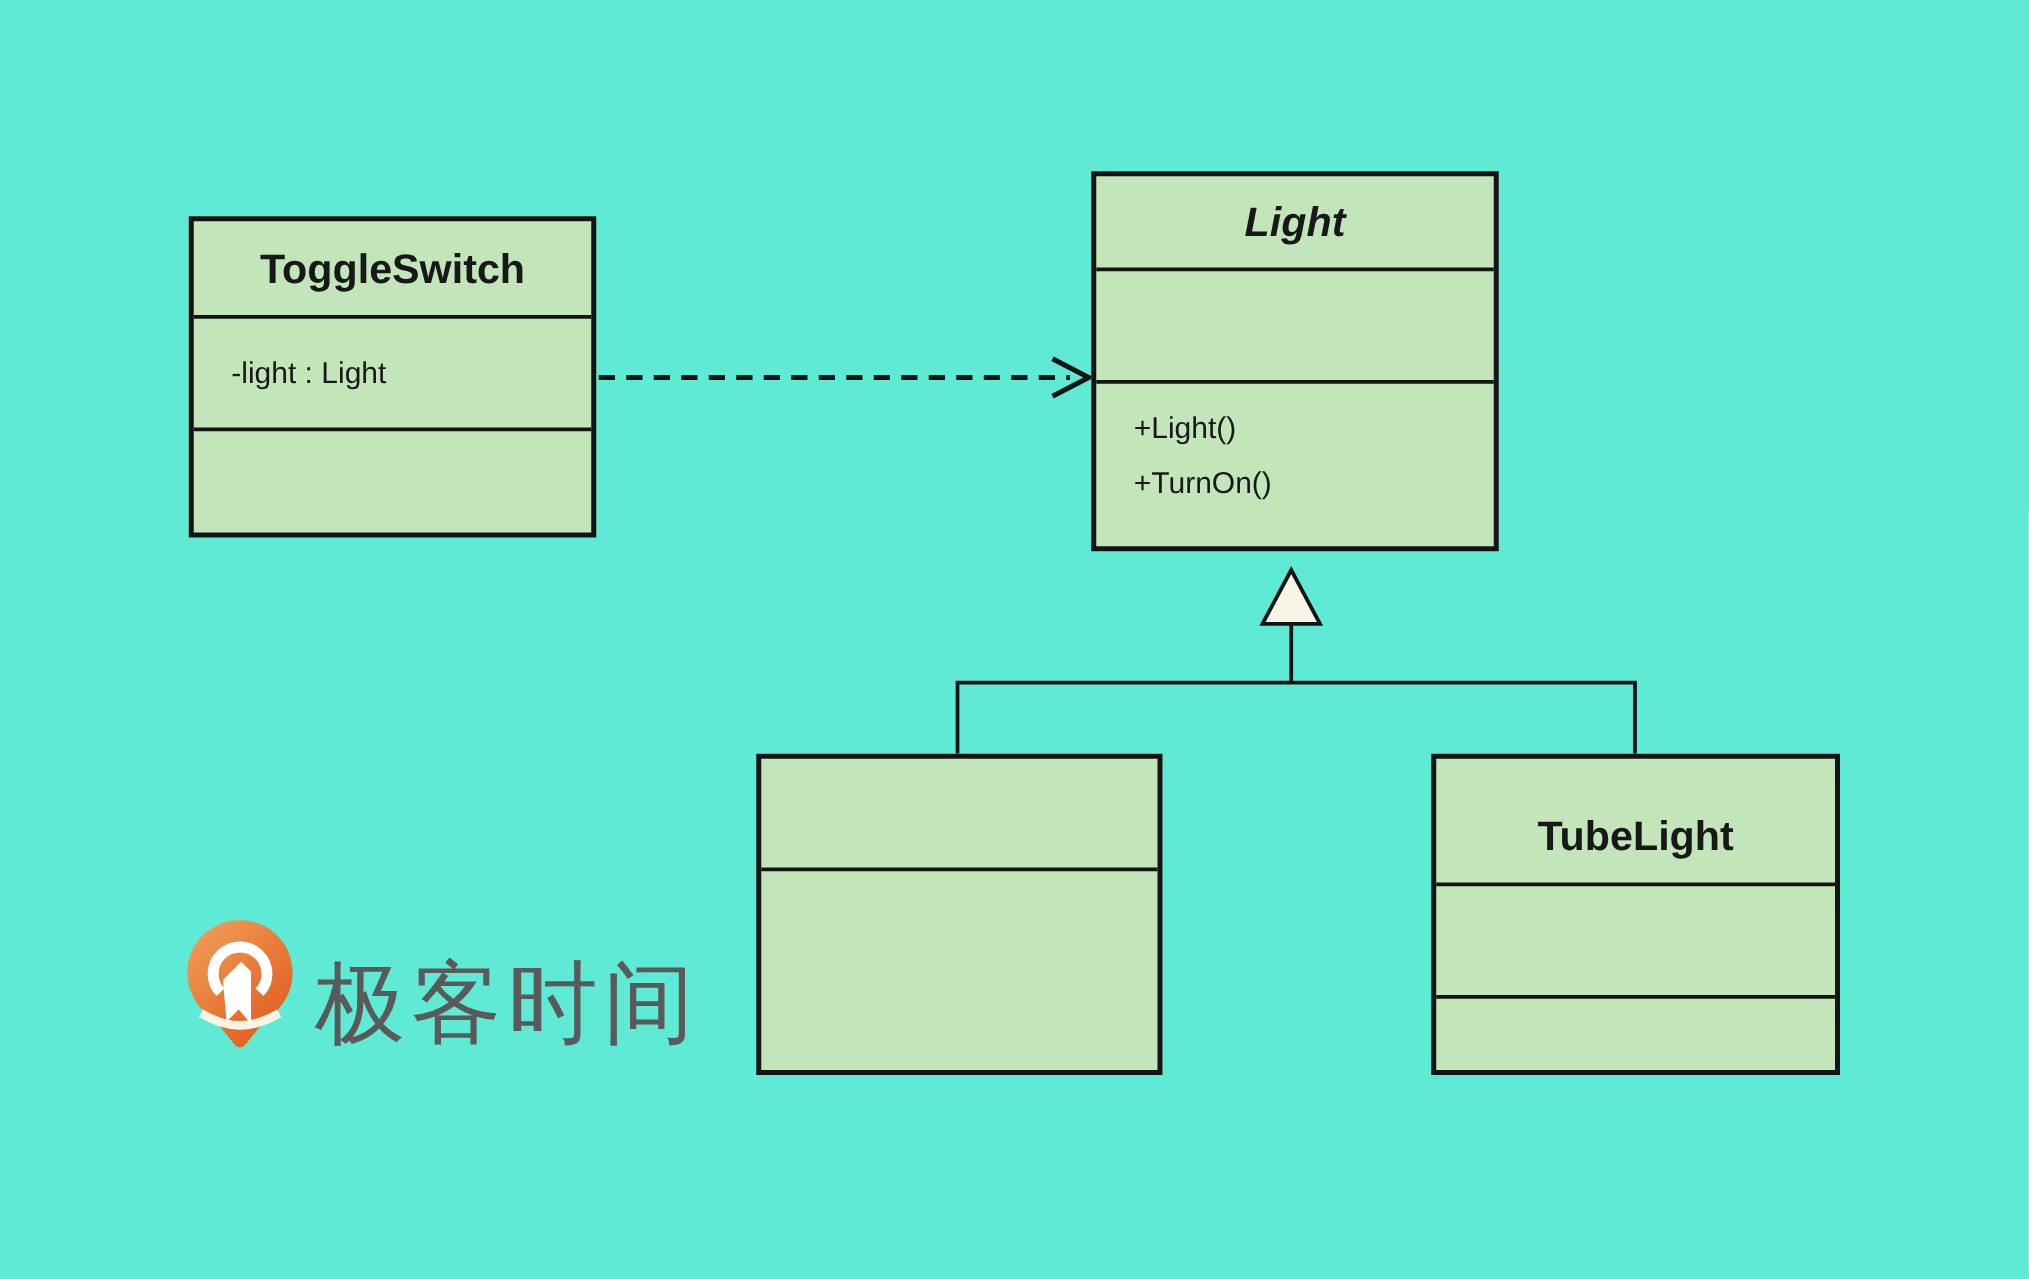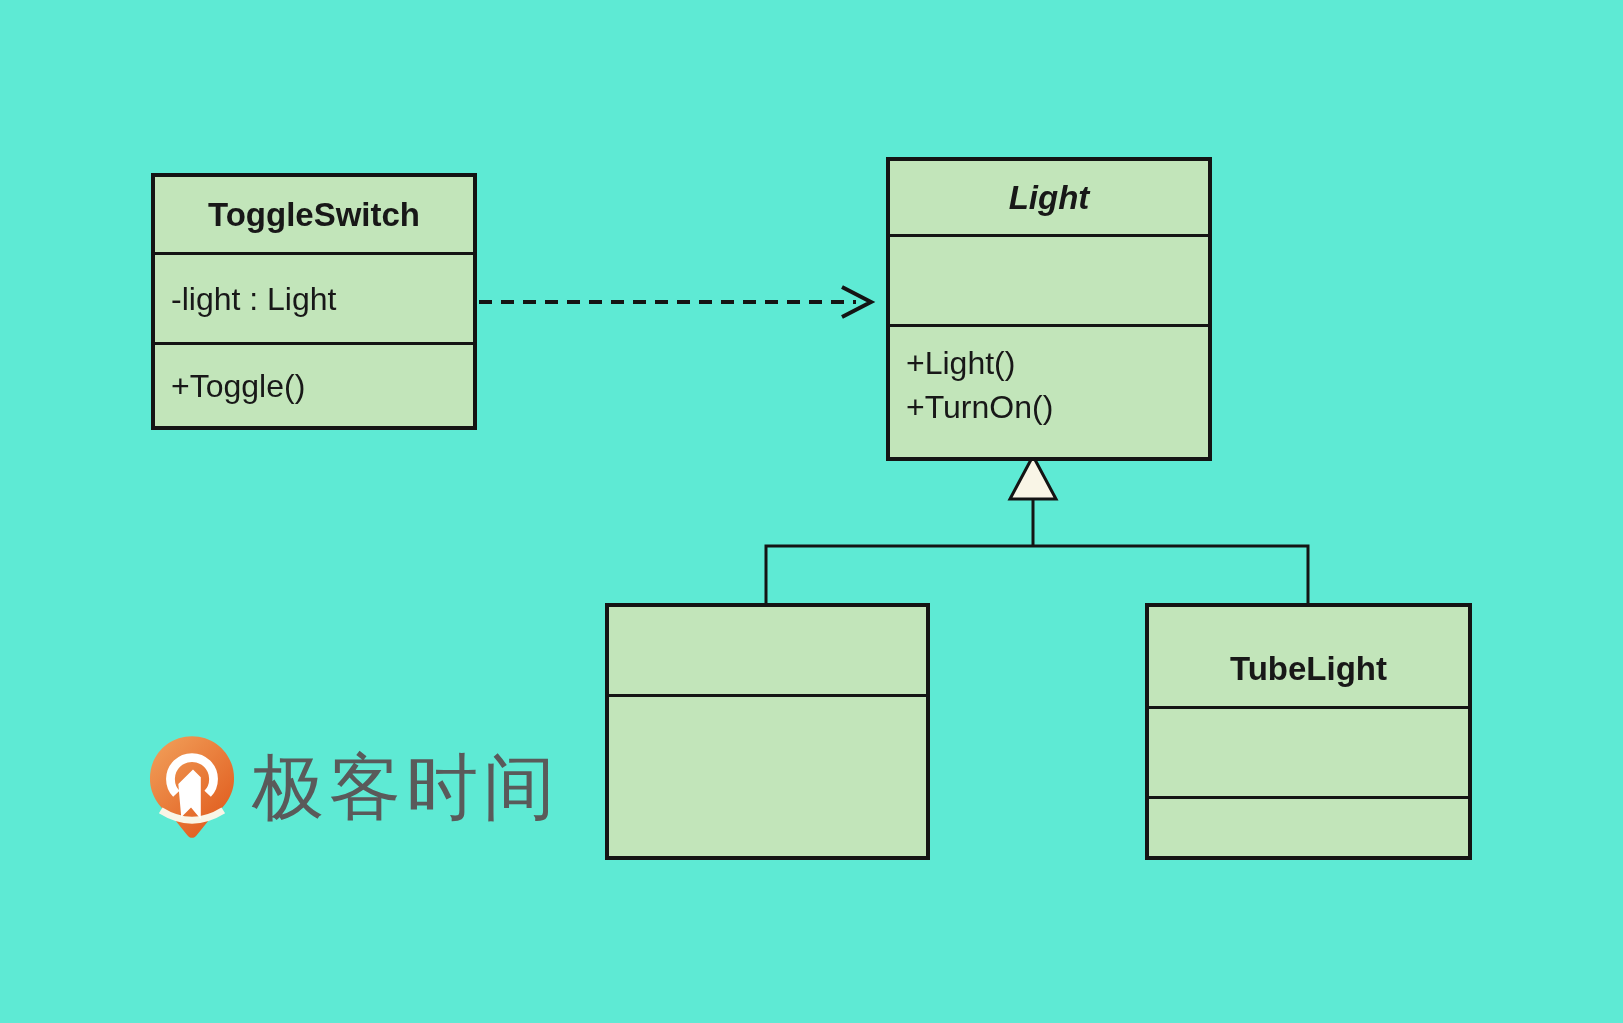--- a/index.html
+++ b/index.html
@@ -36,59 +36,59 @@
     justify-content: center;
     font-weight: bold;
     font-size: 33px;
     border-bottom: 3px solid #141414;
     flex: 0 0 auto;
   }
   .uml-title.abstract { font-style: italic; }
   .uml-sec {
     border-bottom: 3px solid #141414;
     box-sizing: border-box;
-    padding: 0 16px;
+    padding: 0 30px;
     display: flex;
     flex-direction: column;
     justify-content: center;
-    font-size: 32px;
+    font-size: 24px;
     flex: 0 0 auto;
   }
   .uml-sec.last { border-bottom: none; flex: 1 1 auto; }
   .uml-sec.toplist { justify-content: flex-start; padding-top: 14px; }
   .member { line-height: 44px; white-space: pre; }
 
   
   #box-toggleswitch { left: 151px; top: 173px; width: 326px; height: 257px; }
   #box-toggleswitch .uml-title { height: 75px; }
   #box-toggleswitch .sec-attrs { height: 90px; }
 
   
-  #box-light { left: 873px; top: 157px; width: 326px; height: 304px; margin-left: 13px; }
+  #box-light { left: 873px; top: 137px; width: 326px; height: 304px; }
   #box-light .uml-title { height: 73px; }
   #box-light .sec-attrs { height: 90px; }
 
   
   #box-bulblight { left: 605px; top: 603px; width: 325px; height: 257px; }
   #box-bulblight .uml-title { height: 75px; }
   #box-bulblight .sec-attrs { height: 90px; }
 
   
   #box-tubelight { left: 1145px; top: 603px; width: 327px; height: 257px; }
   #box-tubelight .uml-title { height: 75px; margin-top: 24px; }
   #box-tubelight .sec-attrs { height: 90px; }
 
   
   #logo {
     position: absolute;
     left: 148px;
     top: 735px;
     z-index: 2;
     display: flex;
-    align-items: center;
+    align-items: flex-end;
   }
   #logo-text {
     margin-left: 16px;
     font-size: 72px;
     letter-spacing: 5px;
     color: #5a5a5a;
     line-height: 1;
   }
 </style>
 </head>
@@ -104,23 +104,20 @@
     <line x1="1033" y1="497" x2="1033" y2="546" stroke="#141414" stroke-width="3"></line>
     <polyline points="766,603 766,546 1308,546 1308,603" fill="none" stroke="#141414" stroke-width="3"></polyline>
 
     <polygon points="1033,456 1010,499 1056,499" fill="#f9f5e6" stroke="#141414" stroke-width="3"></polygon>
   </svg>
 
   <div class="uml-box" id="box-toggleswitch">
     <div class="uml-title">ToggleSwitch</div>
     <div class="uml-sec sec-attrs">
       <div class="member">-light : Light</div>
-    </div>
-    <div class="uml-sec last">
-      <div class="member">+Toggle()</div>
     </div>
   </div>
 
   <div class="uml-box" id="box-light">
     <div class="uml-title abstract">Light</div>
     <div class="uml-sec sec-attrs"></div>
     <div class="uml-sec last toplist">
       <div class="member">+Light()</div>
       <div class="member">+TurnOn()</div>
     </div>

